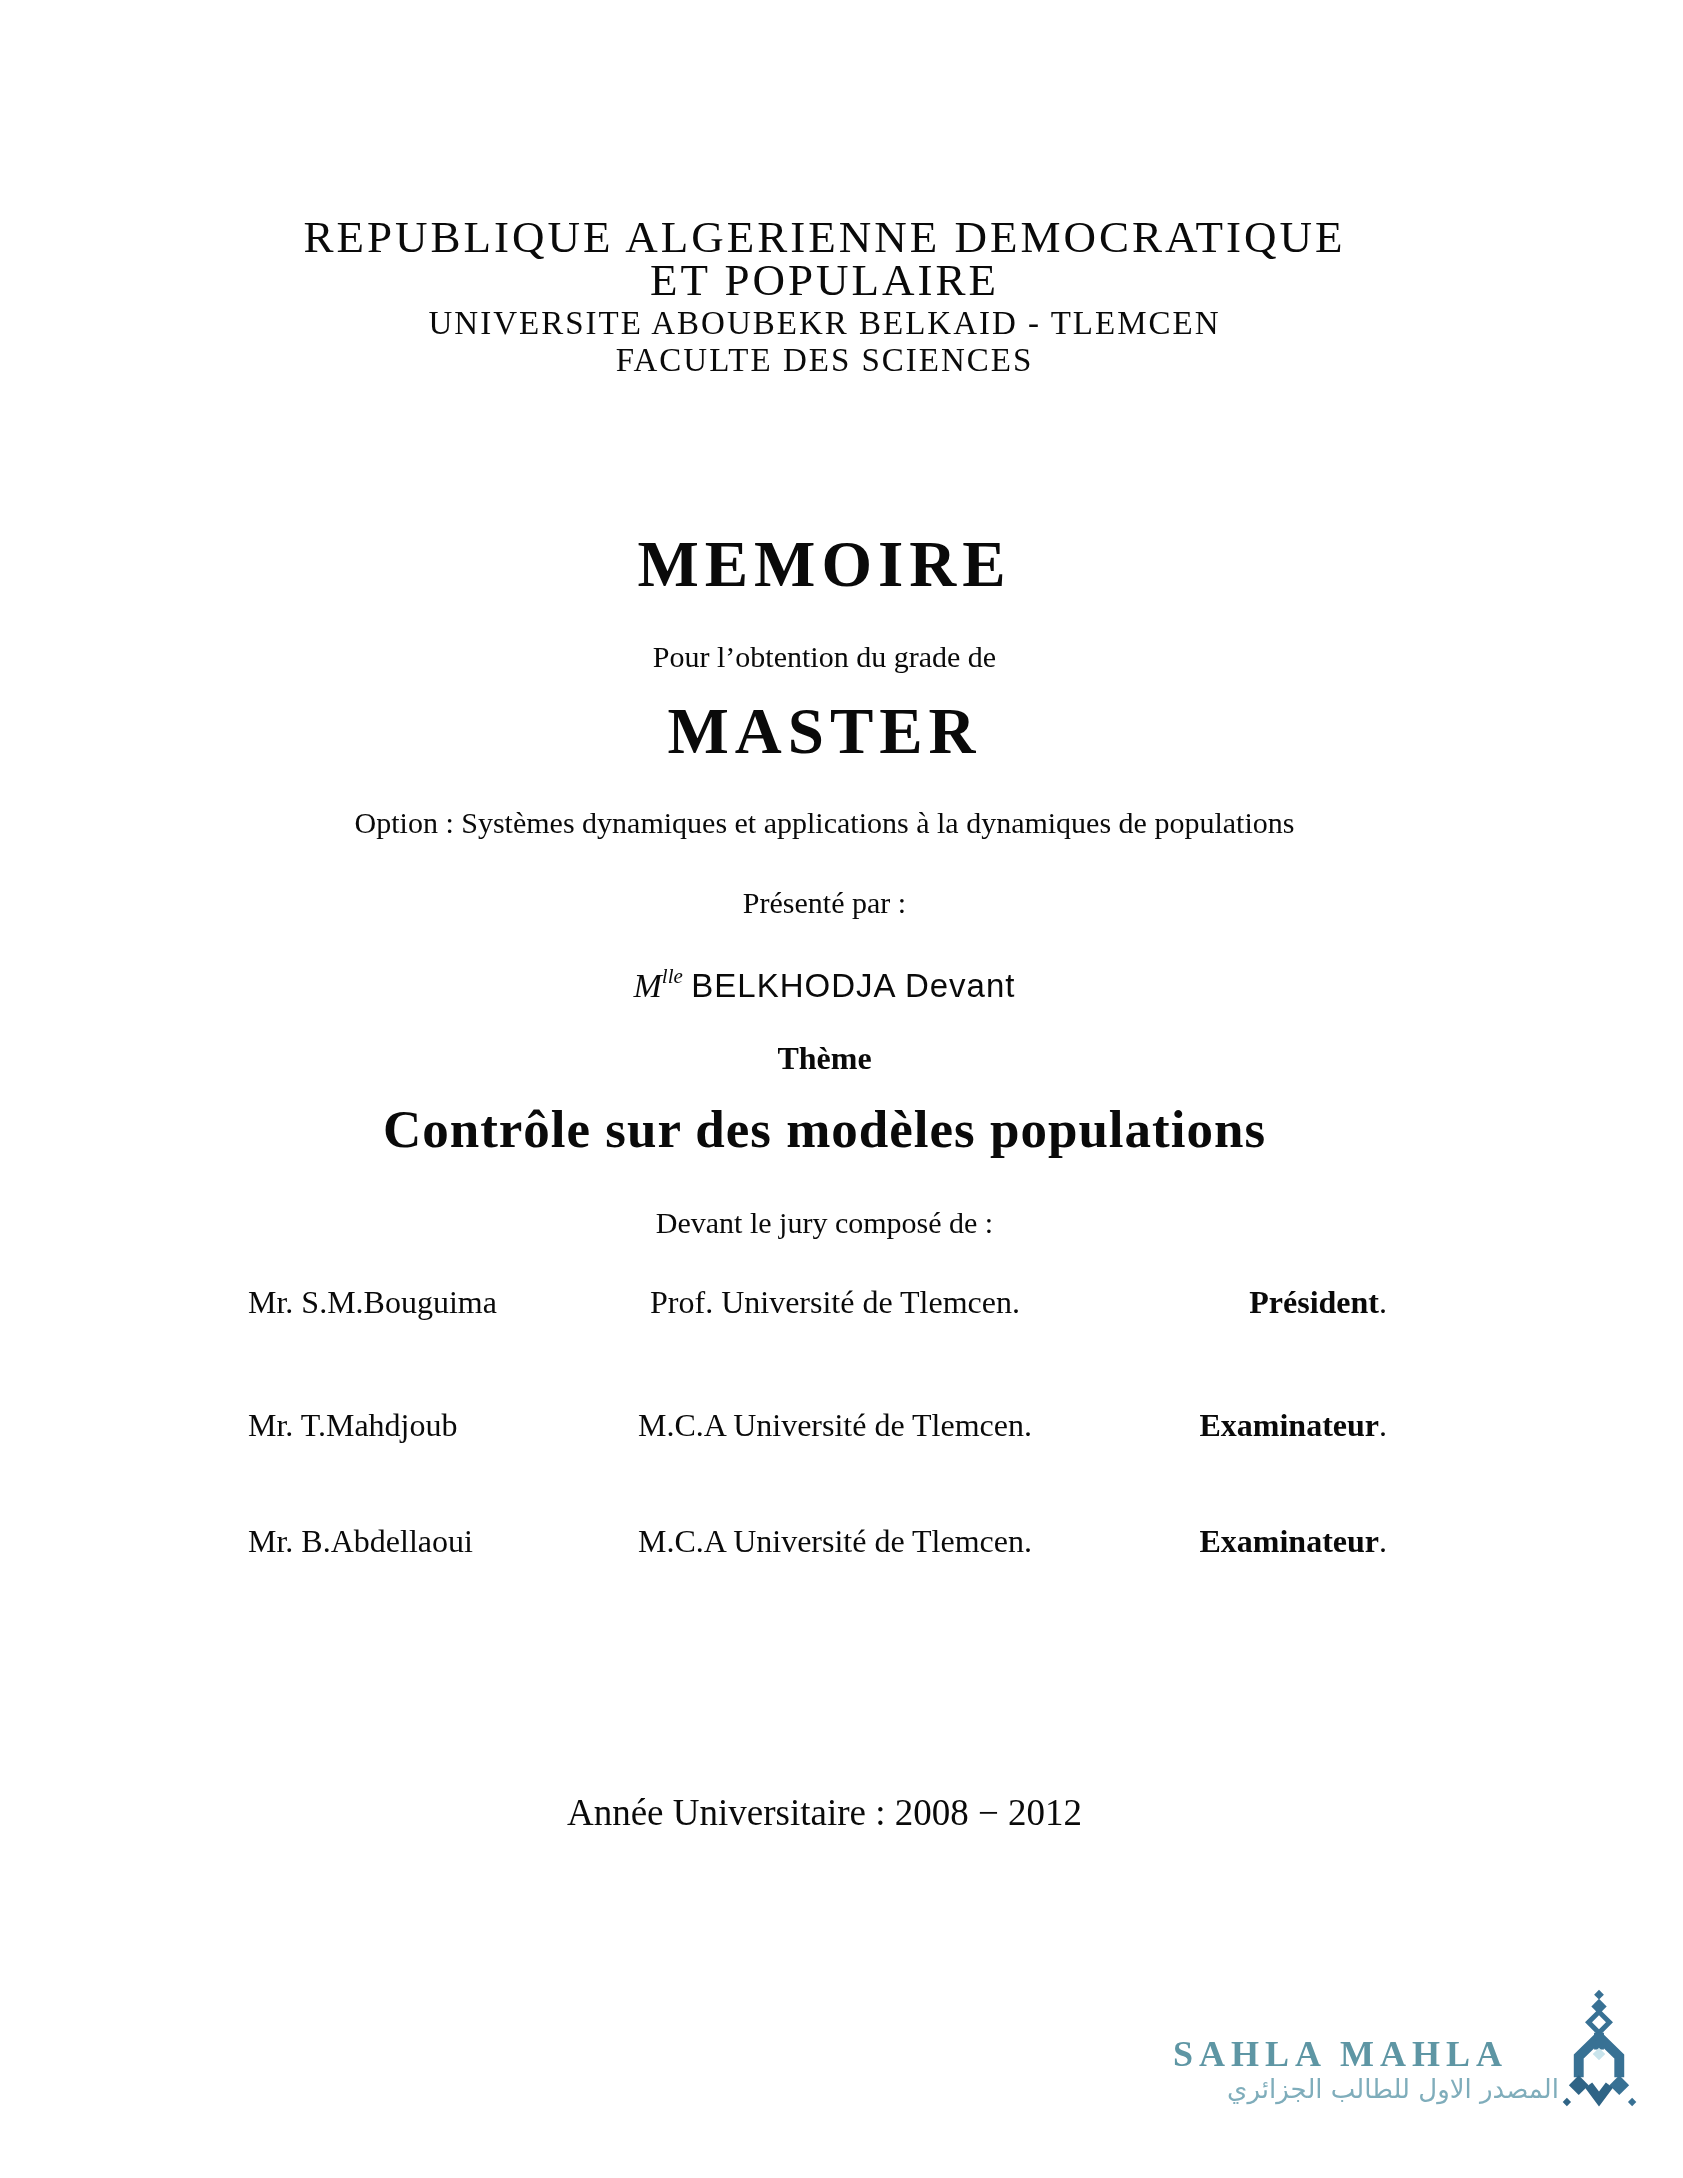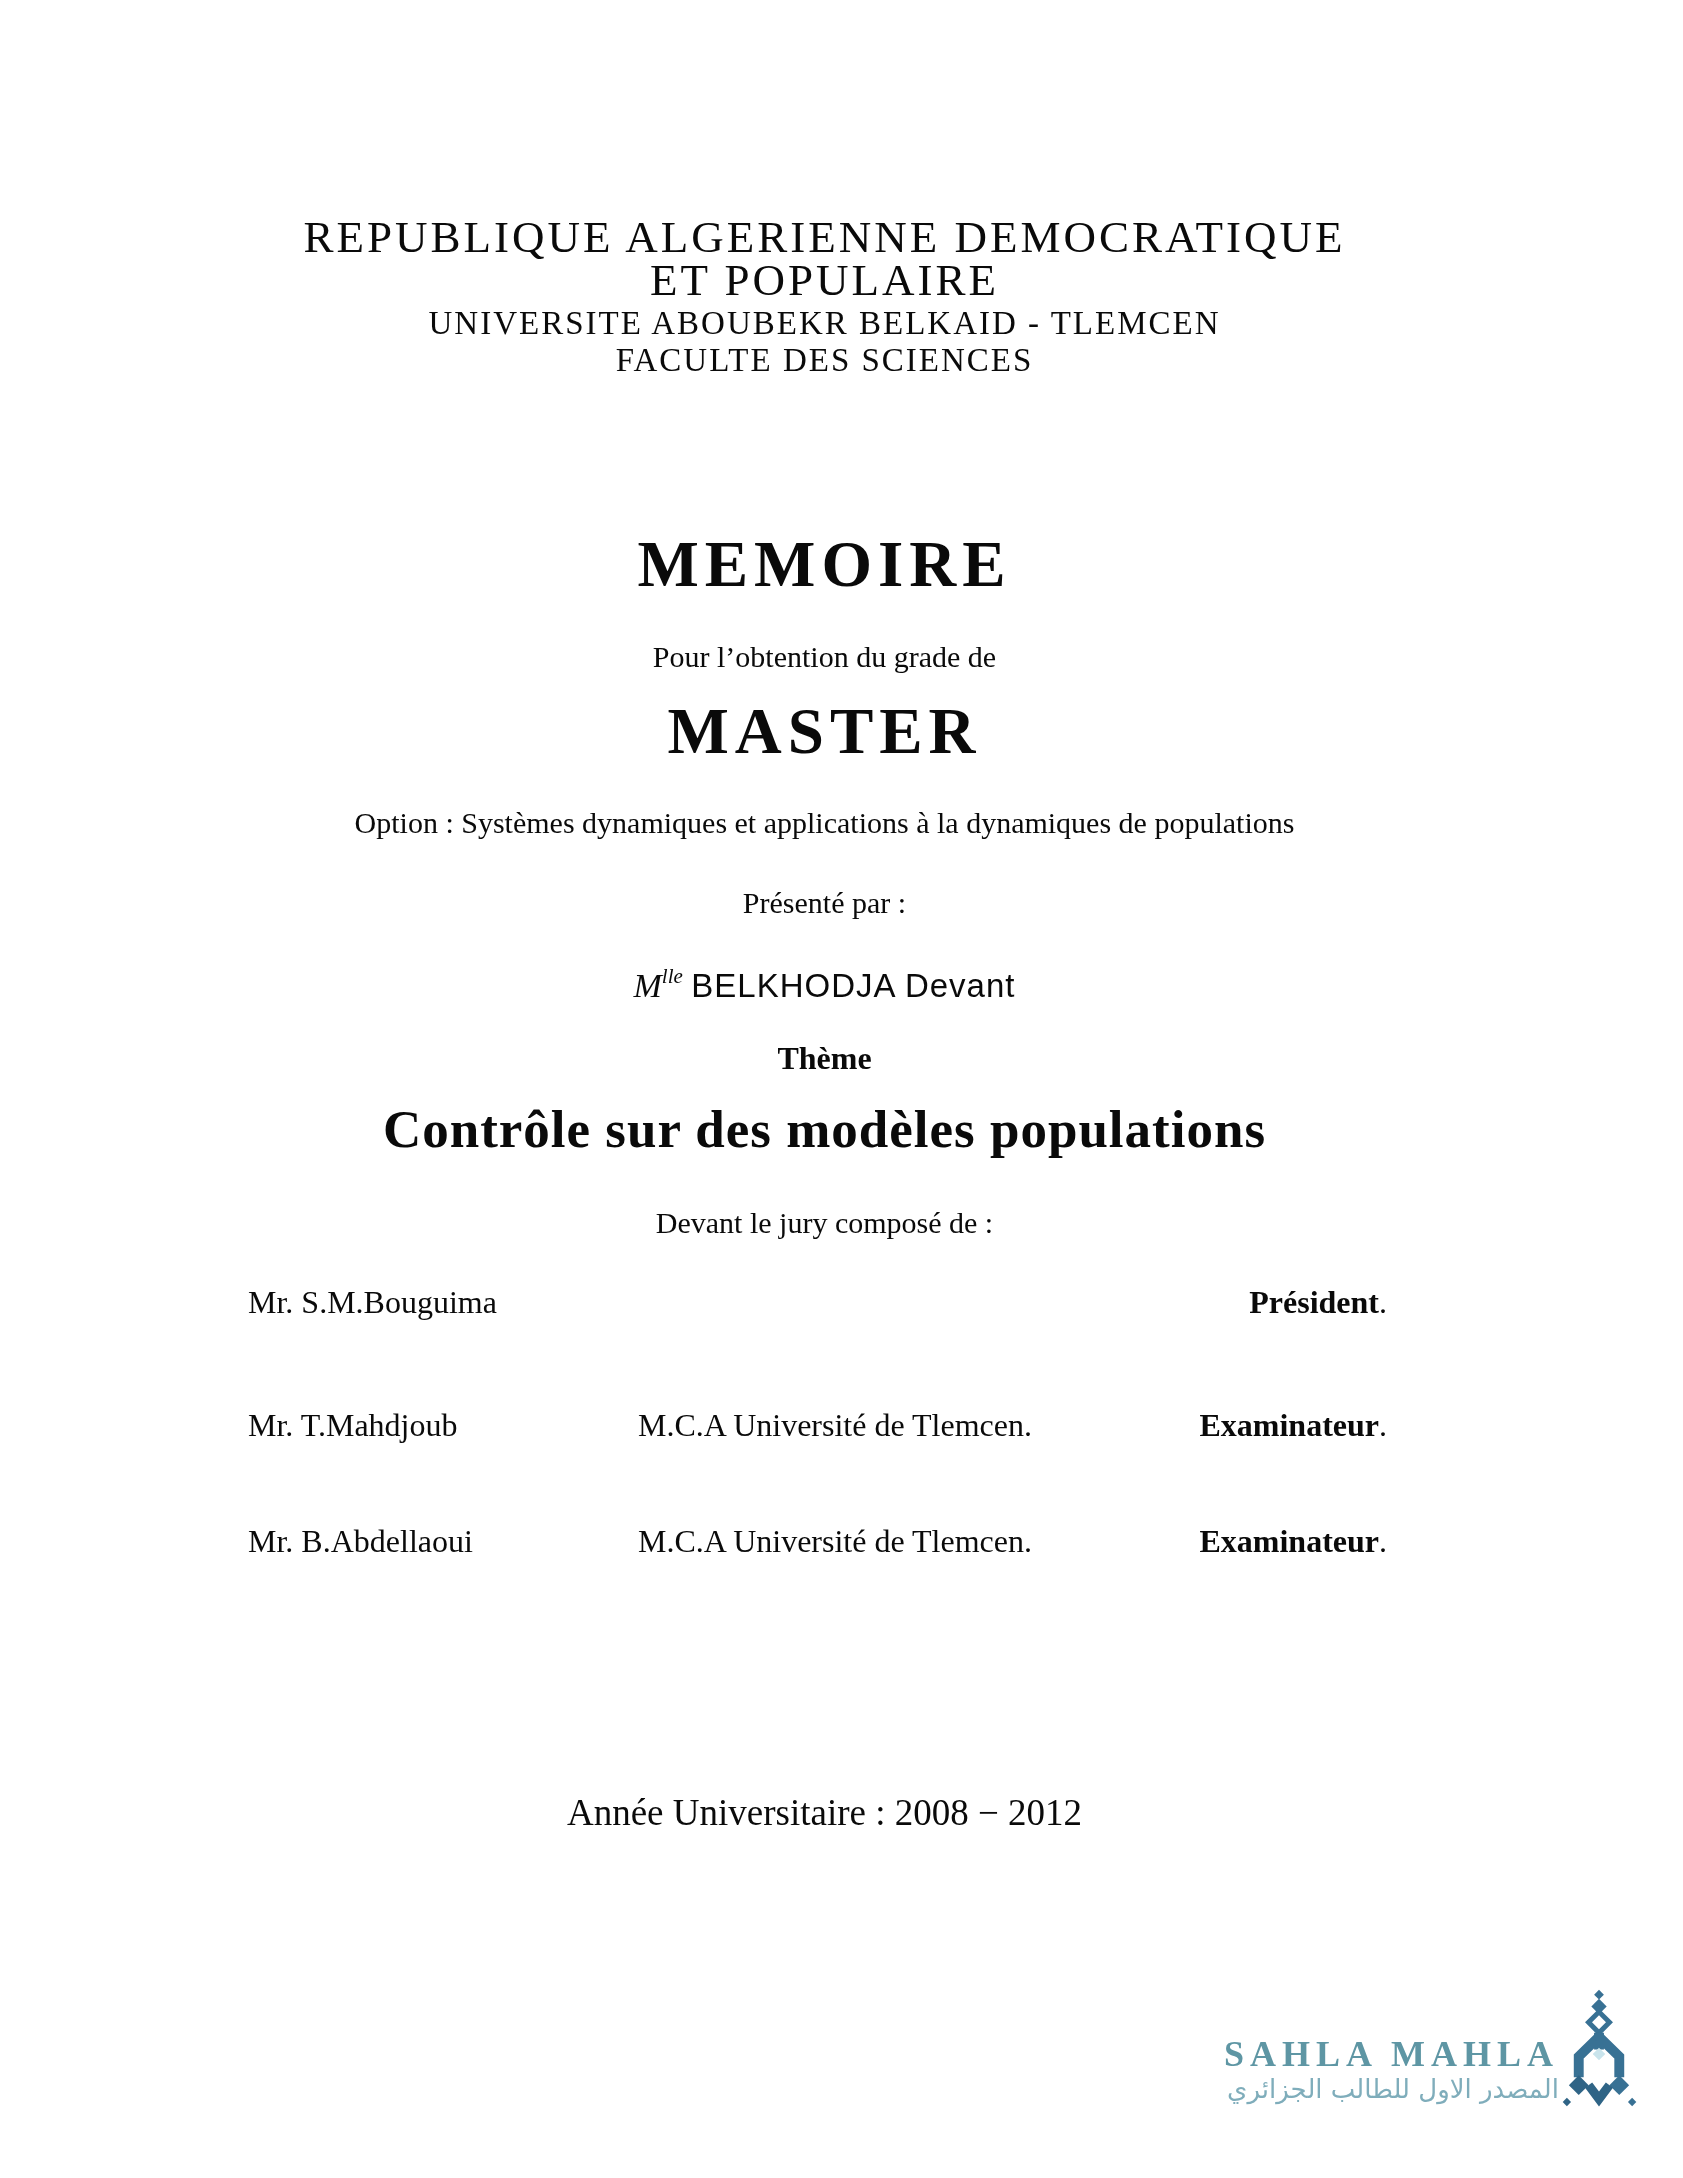--- a/index.html
+++ b/index.html
@@ -32,21 +32,21 @@
   .author-line{font-size:34px;line-height:36px;}
   .author-honorific{font-style:italic;font-family:"Liberation Serif","DejaVu Serif",serif;}
   .author-honorific sup{font-size:21px;font-style:italic;vertical-align:14px;letter-spacing:0;}
   .author-name{font-family:"Liberation Sans","DejaVu Sans",sans-serif;font-size:33px;letter-spacing:1px;}
   .jury-row{left:248px;width:1139px;display:flex;font-size:32px;line-height:40px;text-align:left;}
   .jury-name{width:342px;flex:0 0 auto;}
   .jury-affil{width:490px;flex:0 0 auto;text-align:center;}
   .jury-role{flex:1 1 auto;text-align:right;}
   .jury-role b{font-weight:bold;}
   .logo-brand{
-    left:1173px;width:386px;text-align:right;
+    left:1173px;width:386px;text-align:left;
     font-size:36px;font-weight:bold;letter-spacing:6px;line-height:38px;
     color:var(--brand-teal);
   }
   .logo-tagline{
     left:1173px;width:386px;text-align:right;direction:rtl;
     font-family:"DejaVu Sans",sans-serif;
     font-size:26px;line-height:30px;color:var(--tagline-teal);
   }
   .logo-icon-box{left:1556px;top:1988px;width:87px;height:131px;}
   .icon-fill{fill:var(--icon-blue);}
@@ -76,20 +76,21 @@
     <span class="author-name">BELKHODJA Devant</span>
   </div>
 
   <div class="abs center-col theme-label" style="top:1042px;">Thème</div>
   <div class="abs center-col thesis-title" style="top:1102px;">Contrôle sur des modèles populations</div>
 
   <div class="abs center-col body-line" style="top:1207px;">Devant le jury composé de :</div>
 
   <div class="abs jury-row" style="top:1282px;">
     <div class="jury-name">Mr. S.M.Bouguima</div>
+    <div class="jury-affil">Prof. Université de Tlemcen.</div>
     <div class="jury-role"><b>Président</b><span>.</span></div>
   </div>
   <div class="abs jury-row" style="top:1405px;">
     <div class="jury-name">Mr. T.Mahdjoub</div>
     <div class="jury-affil">M.C.A Université de Tlemcen.</div>
     <div class="jury-role"><b>Examinateur</b><span>.</span></div>
   </div>
   <div class="abs jury-row" style="top:1521px;">
     <div class="jury-name">Mr. B.Abdellaoui</div>
     <div class="jury-affil">M.C.A Université de Tlemcen.</div>

